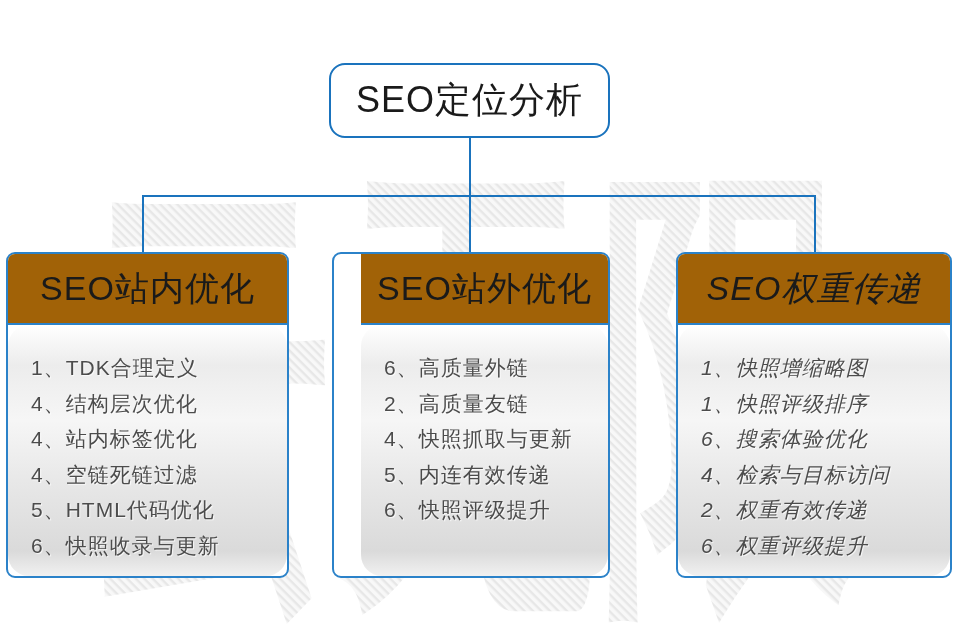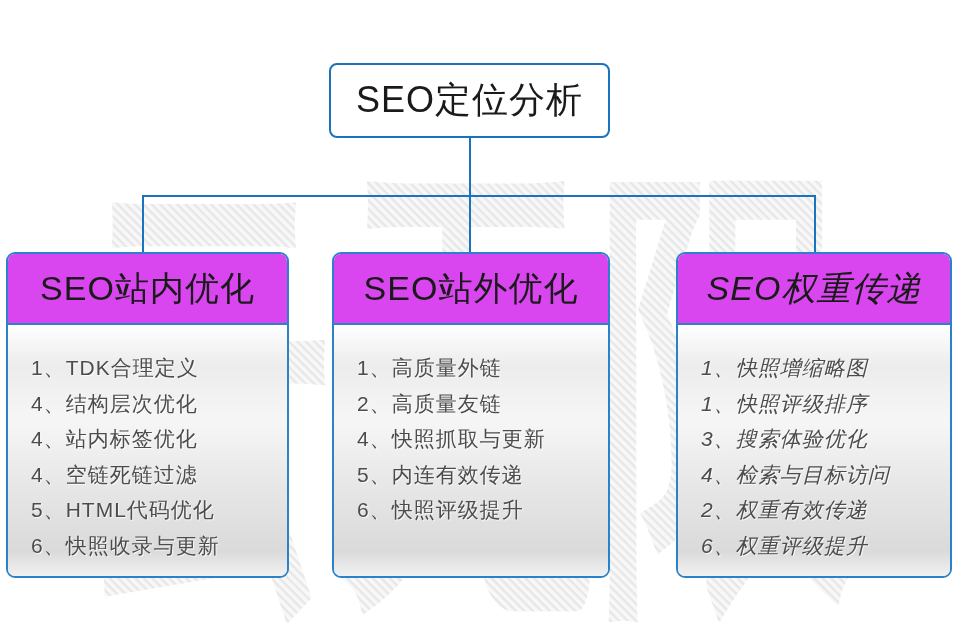--- a/index.html
+++ b/index.html
@@ -11,40 +11,41 @@
   html,body{margin:0;padding:0;background:#fff;}
   .stage{
     position:relative;width:960px;height:641px;background:#ffffff;overflow:hidden;
     font-family:"Liberation Sans","DejaVu Sans",sans-serif;
   }
   .watermark{position:absolute;left:0;top:0;z-index:0;}
   .line{position:absolute;background:var(--connector);z-index:1;}
   .root-box{
     position:absolute;left:329px;top:63px;width:281px;height:75px;
     box-sizing:border-box;background:#ffffff;border:2px solid var(--connector);
-    border-radius:8px;z-index:2;display:flex;align-items:center;justify-content:center;
+    border-radius:16px;z-index:2;display:flex;align-items:center;justify-content:center;
   }
   .root-title{font-size:36px;color:var(--title-text);letter-spacing:1px;white-space:nowrap;}
   .col{
     position:absolute;top:252px;height:326px;box-sizing:border-box;
     background:#ffffff;border:2px solid var(--box-border);border-radius:9px;
     z-index:2;display:flex;flex-direction:column;overflow:hidden;
   }
   .col-onsite{left:6px;width:283px;}
-  .col-offsite{left:332px;width:278px;}
+  .col-offsite{left:332px;width:278px;padding-left:27px;}
   .col-weight{left:676px;width:276px;font-style:italic;}
   .col-title{
     flex:0 0 69px;display:flex;align-items:center;justify-content:center;
     font-size:34px;color:var(--title-text);letter-spacing:1px;white-space:nowrap;
-    border-bottom:2px solid var(--box-border);background:#d946ef;
+    border-bottom:2px solid var(--box-border);background:#a16207;
   }
   .col-body{
     flex:1 1 auto;
     background:linear-gradient(180deg,#ffffff 0%,#ececec 16%,#f6f6f6 38%,#e8e8e8 62%,#dadada 90%,#f1f1f1 100%);
     padding:25px 8px 0 23px;
+    border-radius:21px;
   }
   .list-item{
     font-size:21px;line-height:35.5px;color:var(--item-text);
     letter-spacing:1px;white-space:nowrap;
     text-shadow:1px 1px 1px rgba(255,255,255,0.85);
   }
 </style>
 </head>
 <body>
 
@@ -78,33 +79,33 @@
         <div class="list-item">4、站内标签优化</div>
         <div class="list-item">4、空链死链过滤</div>
         <div class="list-item">5、HTML代码优化</div>
         <div class="list-item">6、快照收录与更新</div>
       </div>
   </div>
 
   <div class="col col-offsite">
     <div class="col-title">SEO站外优化</div>
     <div class="col-body">
-        <div class="list-item">1、高质量外链</div>
+        <div class="list-item">6、高质量外链</div>
         <div class="list-item">2、高质量友链</div>
         <div class="list-item">4、快照抓取与更新</div>
         <div class="list-item">5、内连有效传递</div>
         <div class="list-item">6、快照评级提升</div>
       </div>
   </div>
 
   <div class="col col-weight">
     <div class="col-title">SEO权重传递</div>
     <div class="col-body">
         <div class="list-item">1、快照增缩略图</div>
         <div class="list-item">1、快照评级排序</div>
-        <div class="list-item">3、搜索体验优化</div>
+        <div class="list-item">6、搜索体验优化</div>
         <div class="list-item">4、检索与目标访问</div>
         <div class="list-item">2、权重有效传递</div>
         <div class="list-item">6、权重评级提升</div>
       </div>
   </div>
 
 </div>
 
 </body></html>

